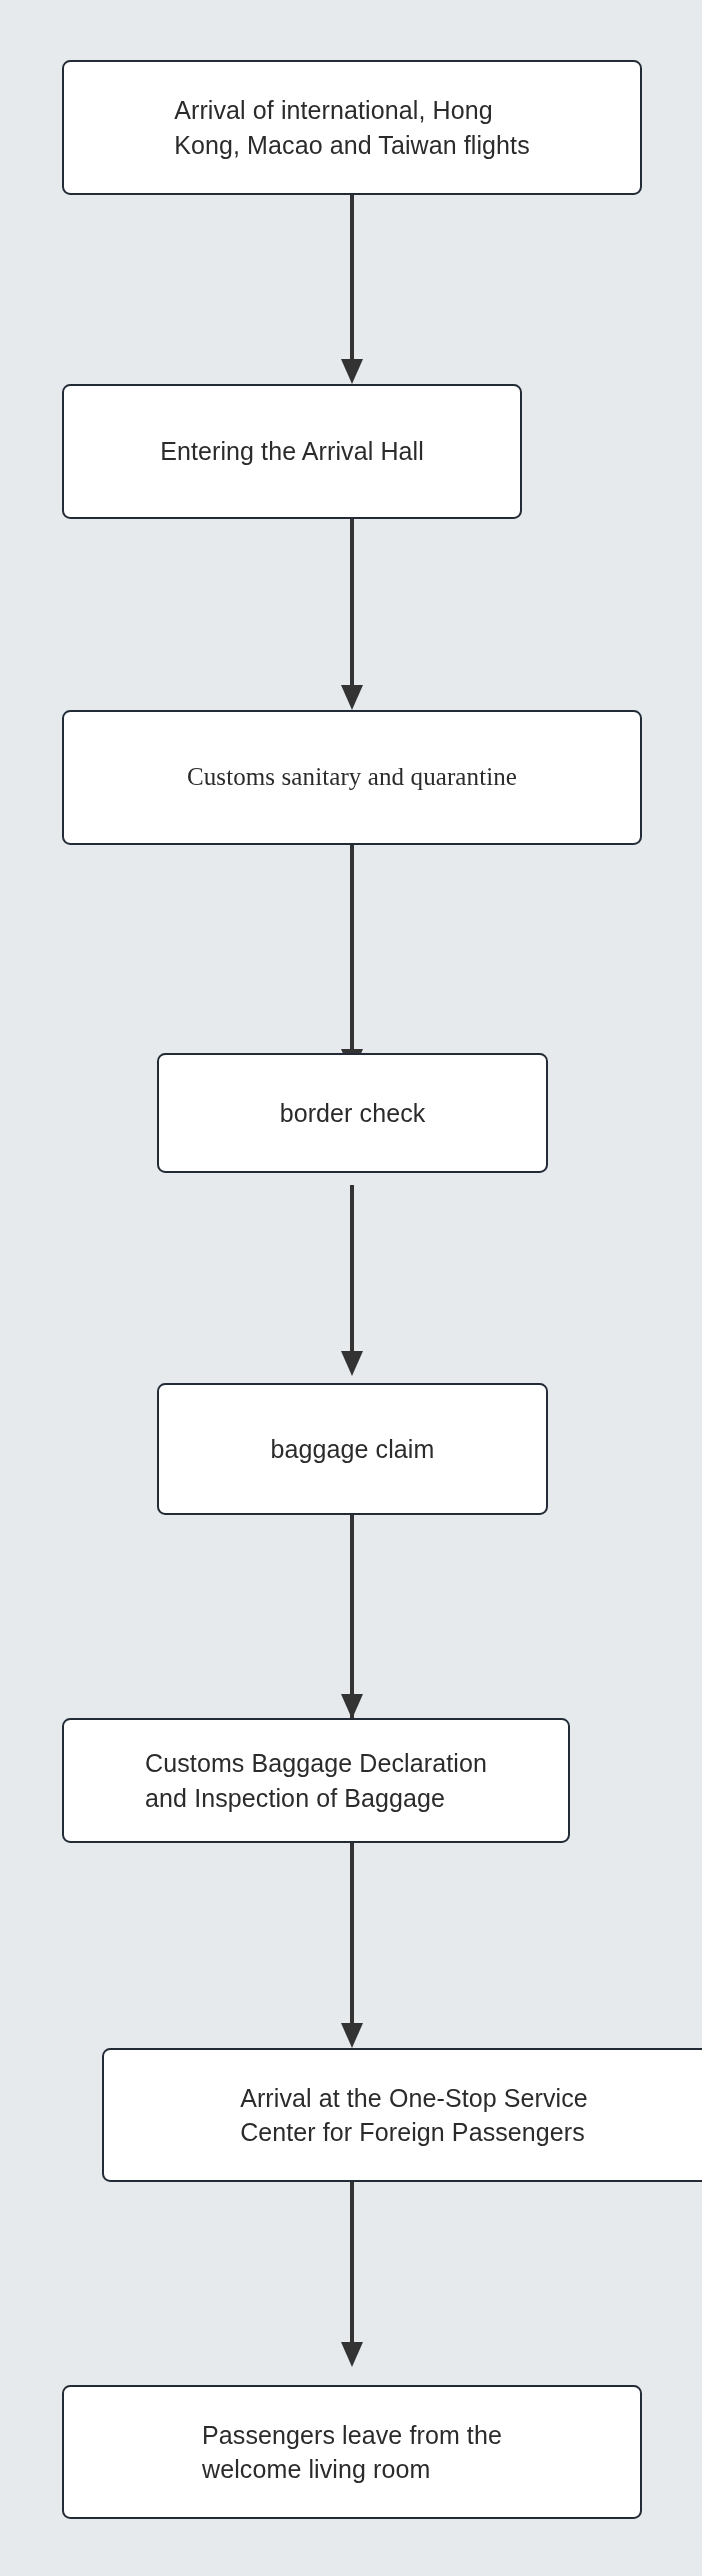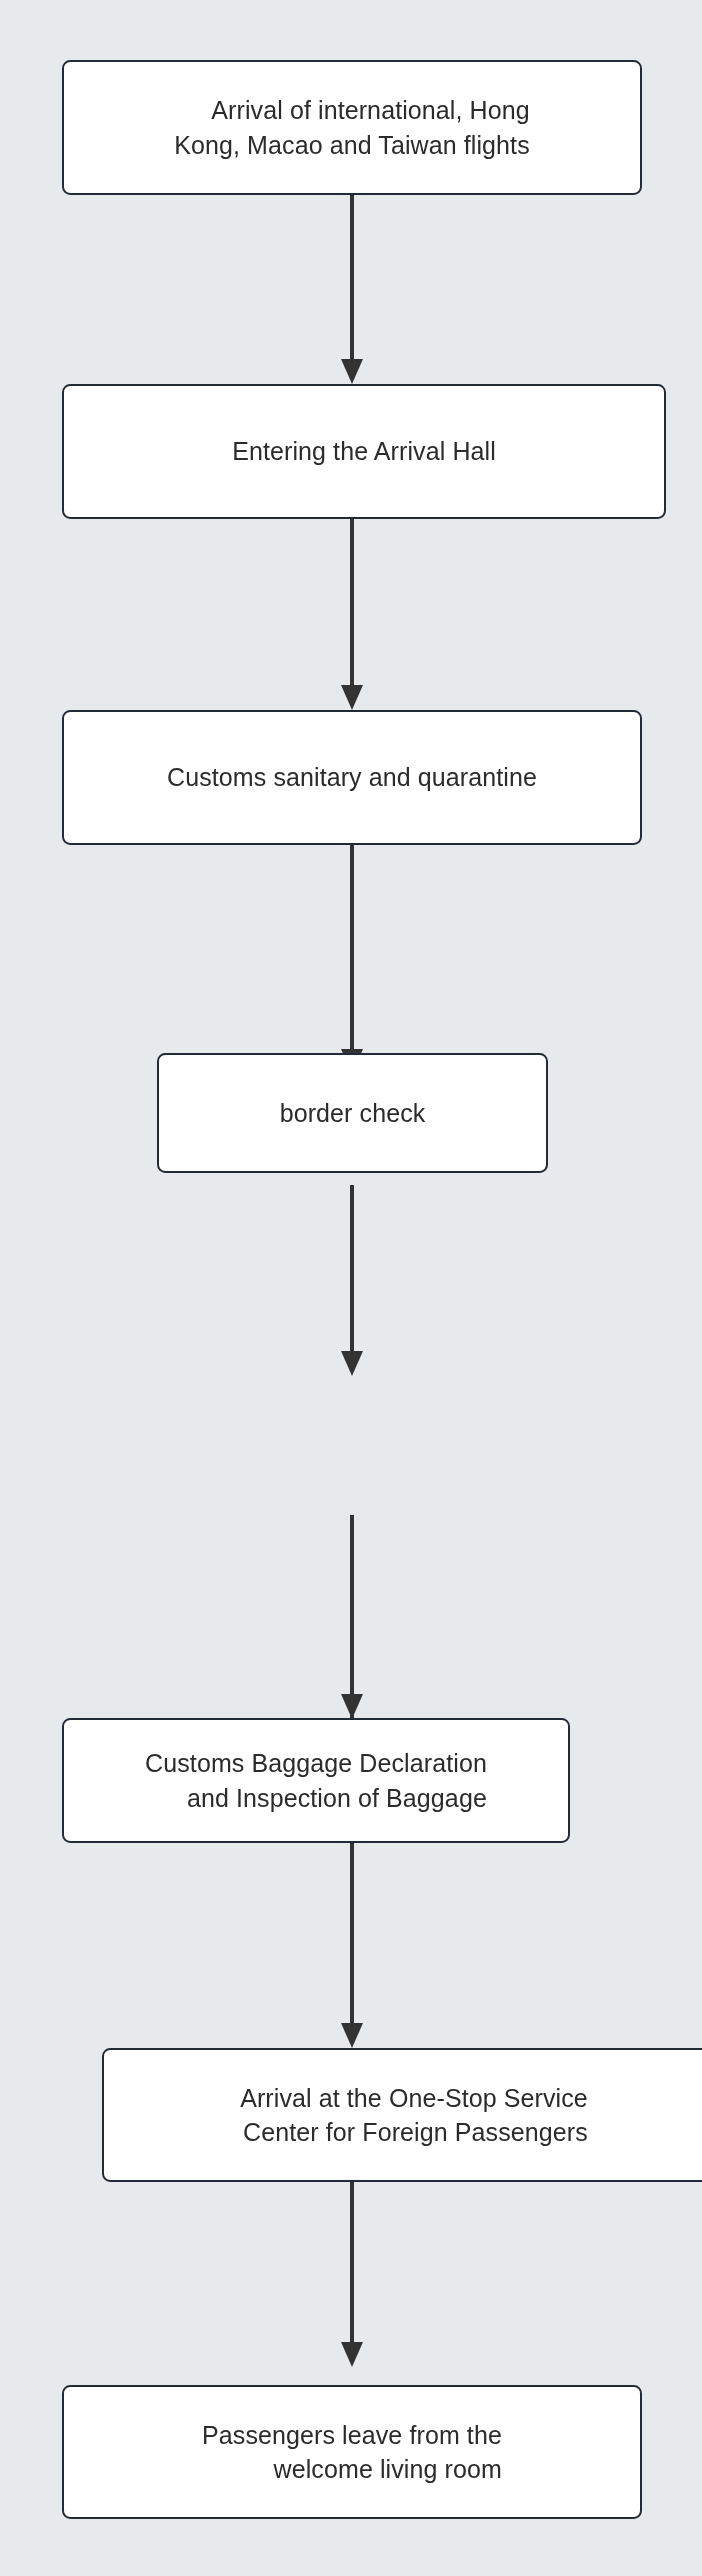--- a/index.html
+++ b/index.html
@@ -23,21 +23,21 @@
   
   .node {
     position: absolute;
     box-sizing: border-box;
     background: #ffffff;
     border: 2.5px solid #222b36;
     border-radius: 8.2px;
     display: flex;
     align-items: center;
     justify-content: center;
-    text-align: right;
+    text-align: left;
   }
   .node-label {
     color: #2b2b2b;
     font-size: 25px;
     line-height: 1.38;
     letter-spacing: 0.1px;
     padding: 0 15px;
     white-space: pre-line;
   }
 
@@ -72,47 +72,50 @@
   <div class="node" style="left:62px; top:60px; width:580px; height:135px;">
     <span class="node-label">Arrival of international, Hong
 Kong, Macao and Taiwan flights</span>
   </div>
 
   <div class="connector" style="left:352px; top:195px;">
     <div class="shaft" style="height:164px;"></div>
     <div class="head" style="top:164px;"></div>
   </div>
 
-  <div class="node" style="left:62px; top:384px; width:604px; height:135px;">
+  <div class="node" style="left:62px; top:384px; width:460px; height:135px;">
     <span class="node-label">Entering the Arrival Hall</span>
   </div>
 
   <div class="connector" style="left:352px; top:519px;">
     <div class="shaft" style="height:166px;"></div>
     <div class="head" style="top:166px;"></div>
   </div>
 
-  <div class="node" style="left:62px; top:710px; width:580px; height:135px;">
+  <div class="node" style="left:62px; top:710px; width:580px; height:135px;font-family:Liberation Serif, serif;">
     <span class="node-label">Customs sanitary and quarantine</span>
   </div>
 
   <div class="connector" style="left:352px; top:845px;">
     <div class="shaft" style="height:204px;"></div>
     <div class="head" style="top:204px;"></div>
   </div>
 
   <div class="node" style="left:157px; top:1053px; width:391px; height:120px;">
     <span class="node-label">border check</span>
   </div>
 
   <div class="connector" style="left:352px; top:1185px;">
     <div class="shaft" style="height:166px;"></div>
     <div class="head" style="top:166px;"></div>
   </div>
 
+  <div class="node" style="left:157px; top:1383px; width:391px; height:132px;">
+    <span class="node-label">baggage claim</span>
+  </div>
 
   <div class="connector" style="left:352px; top:1515px;">
     <div class="shaft" style="height: 204px;"></div>
     <div class="head" style="top: 179px;"></div>
   </div>
 
   <div class="node" style="left:62px; top:1718px; width:508px; height:125px;">
     <span class="node-label">Customs Baggage Declaration
 and Inspection of Baggage</span>
   </div>

